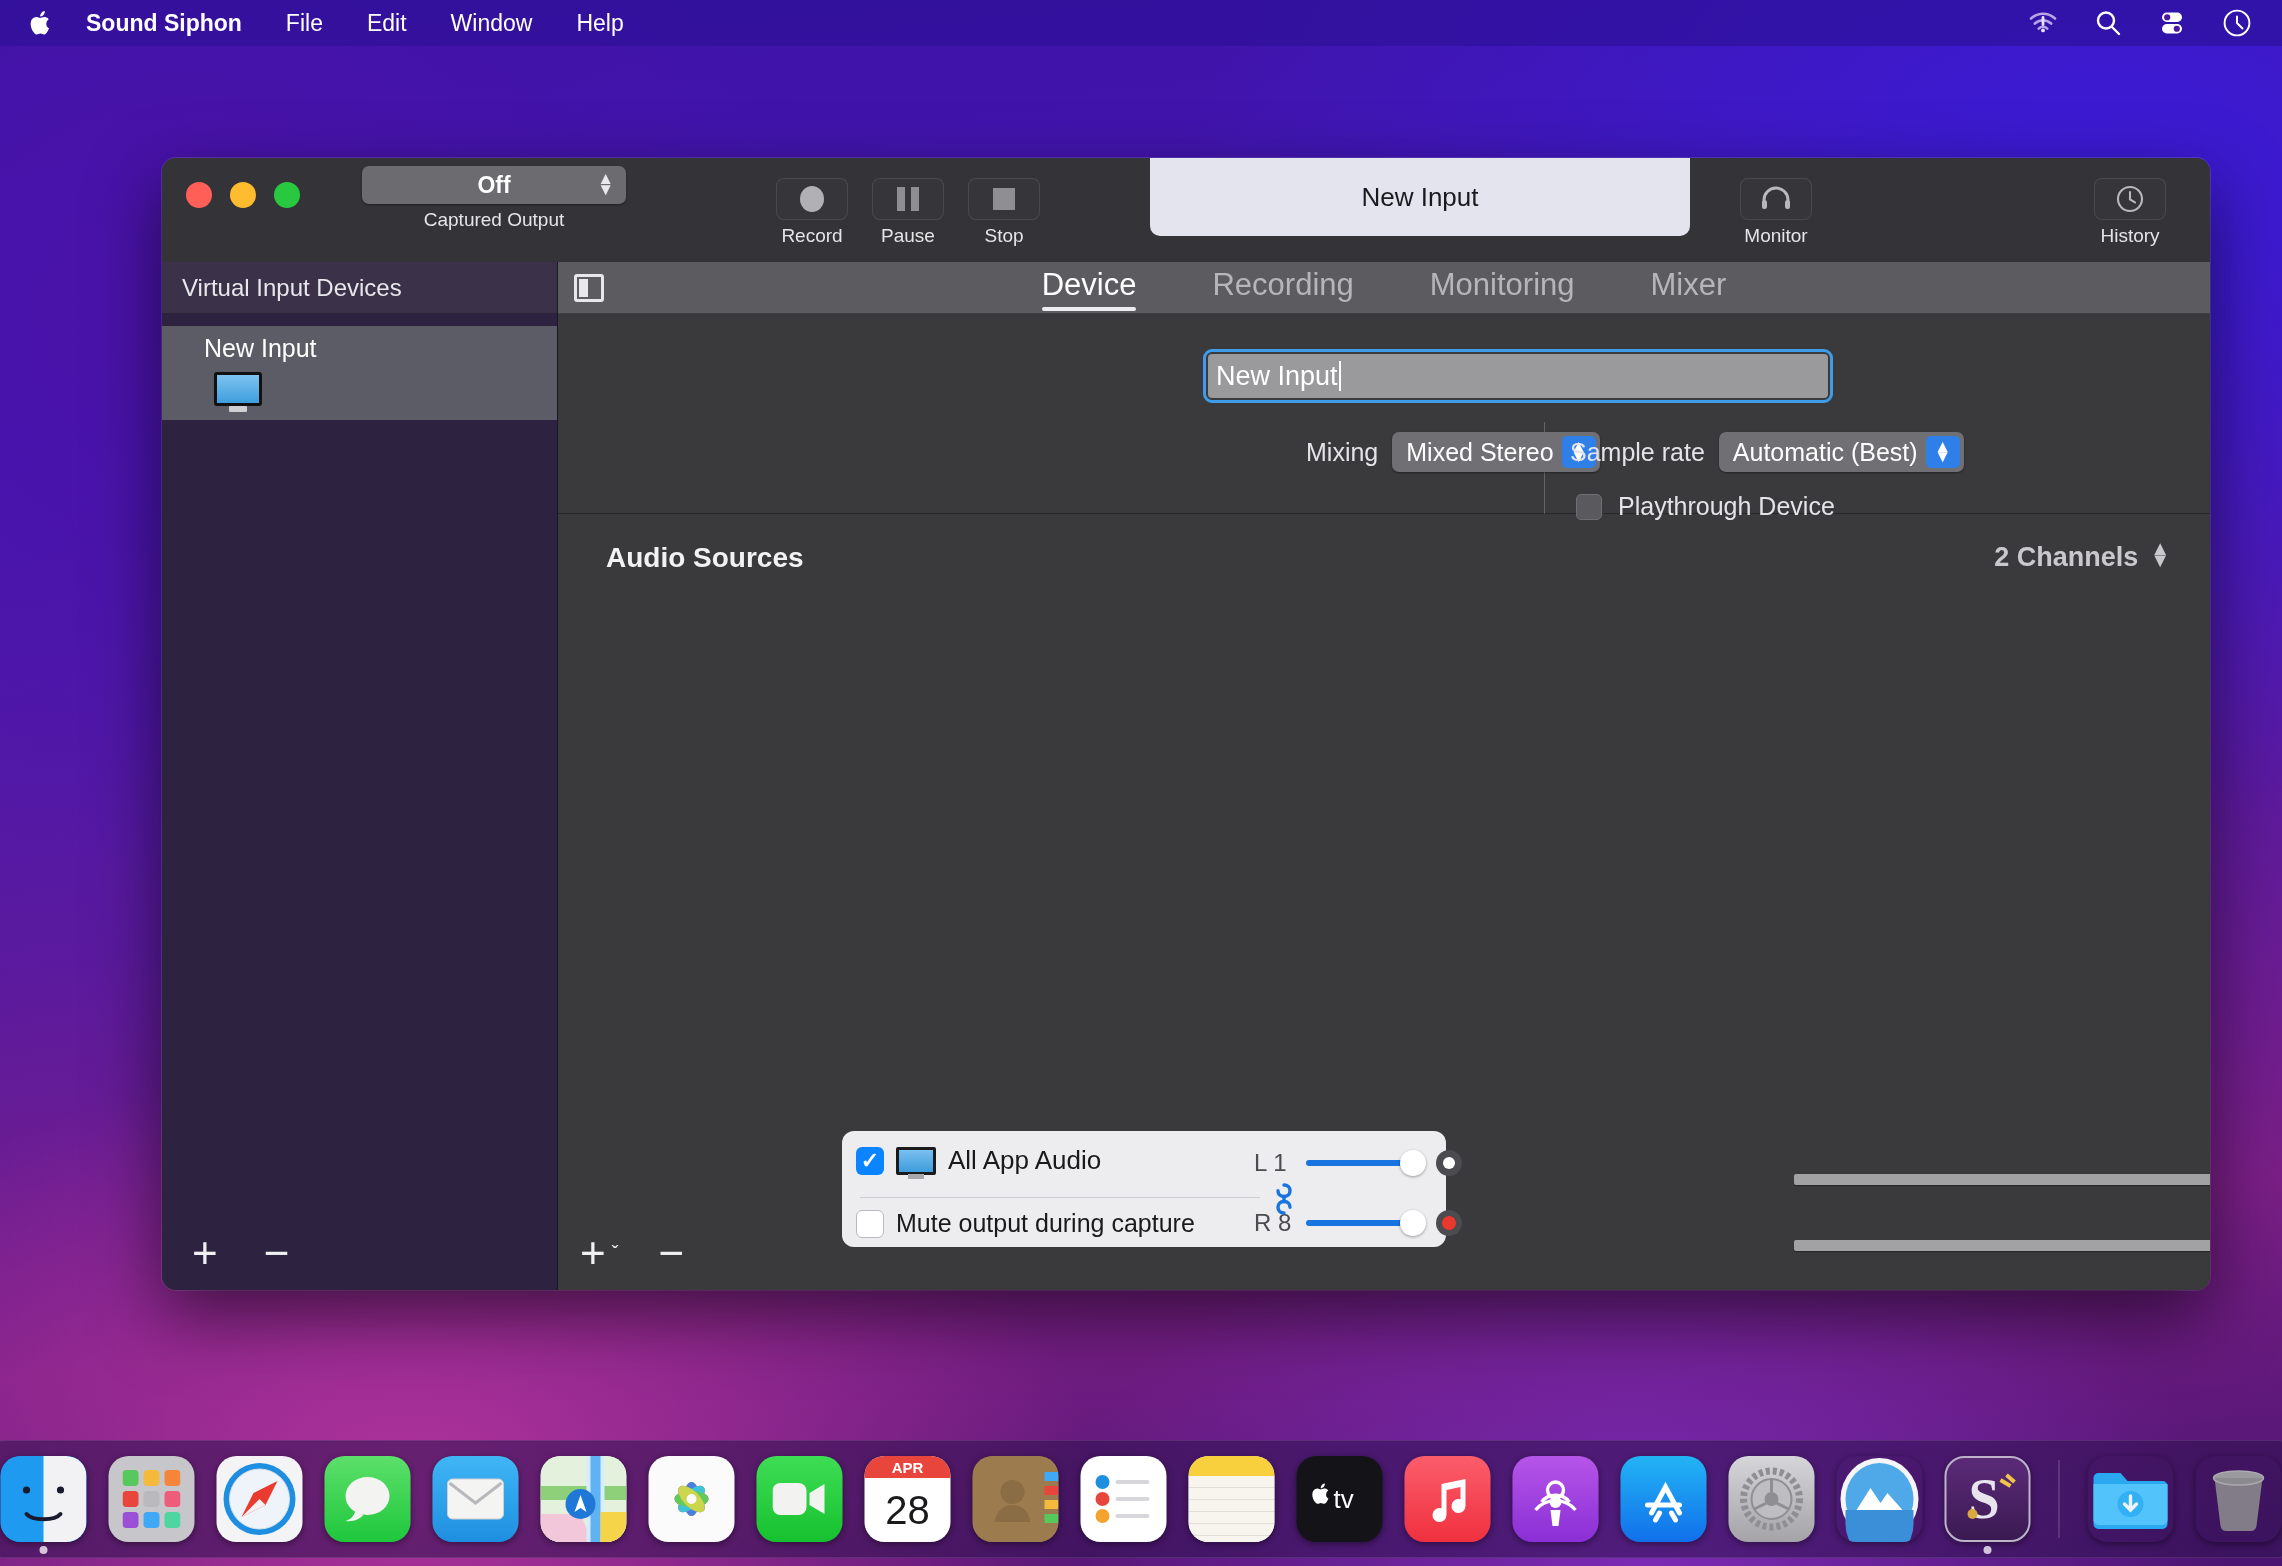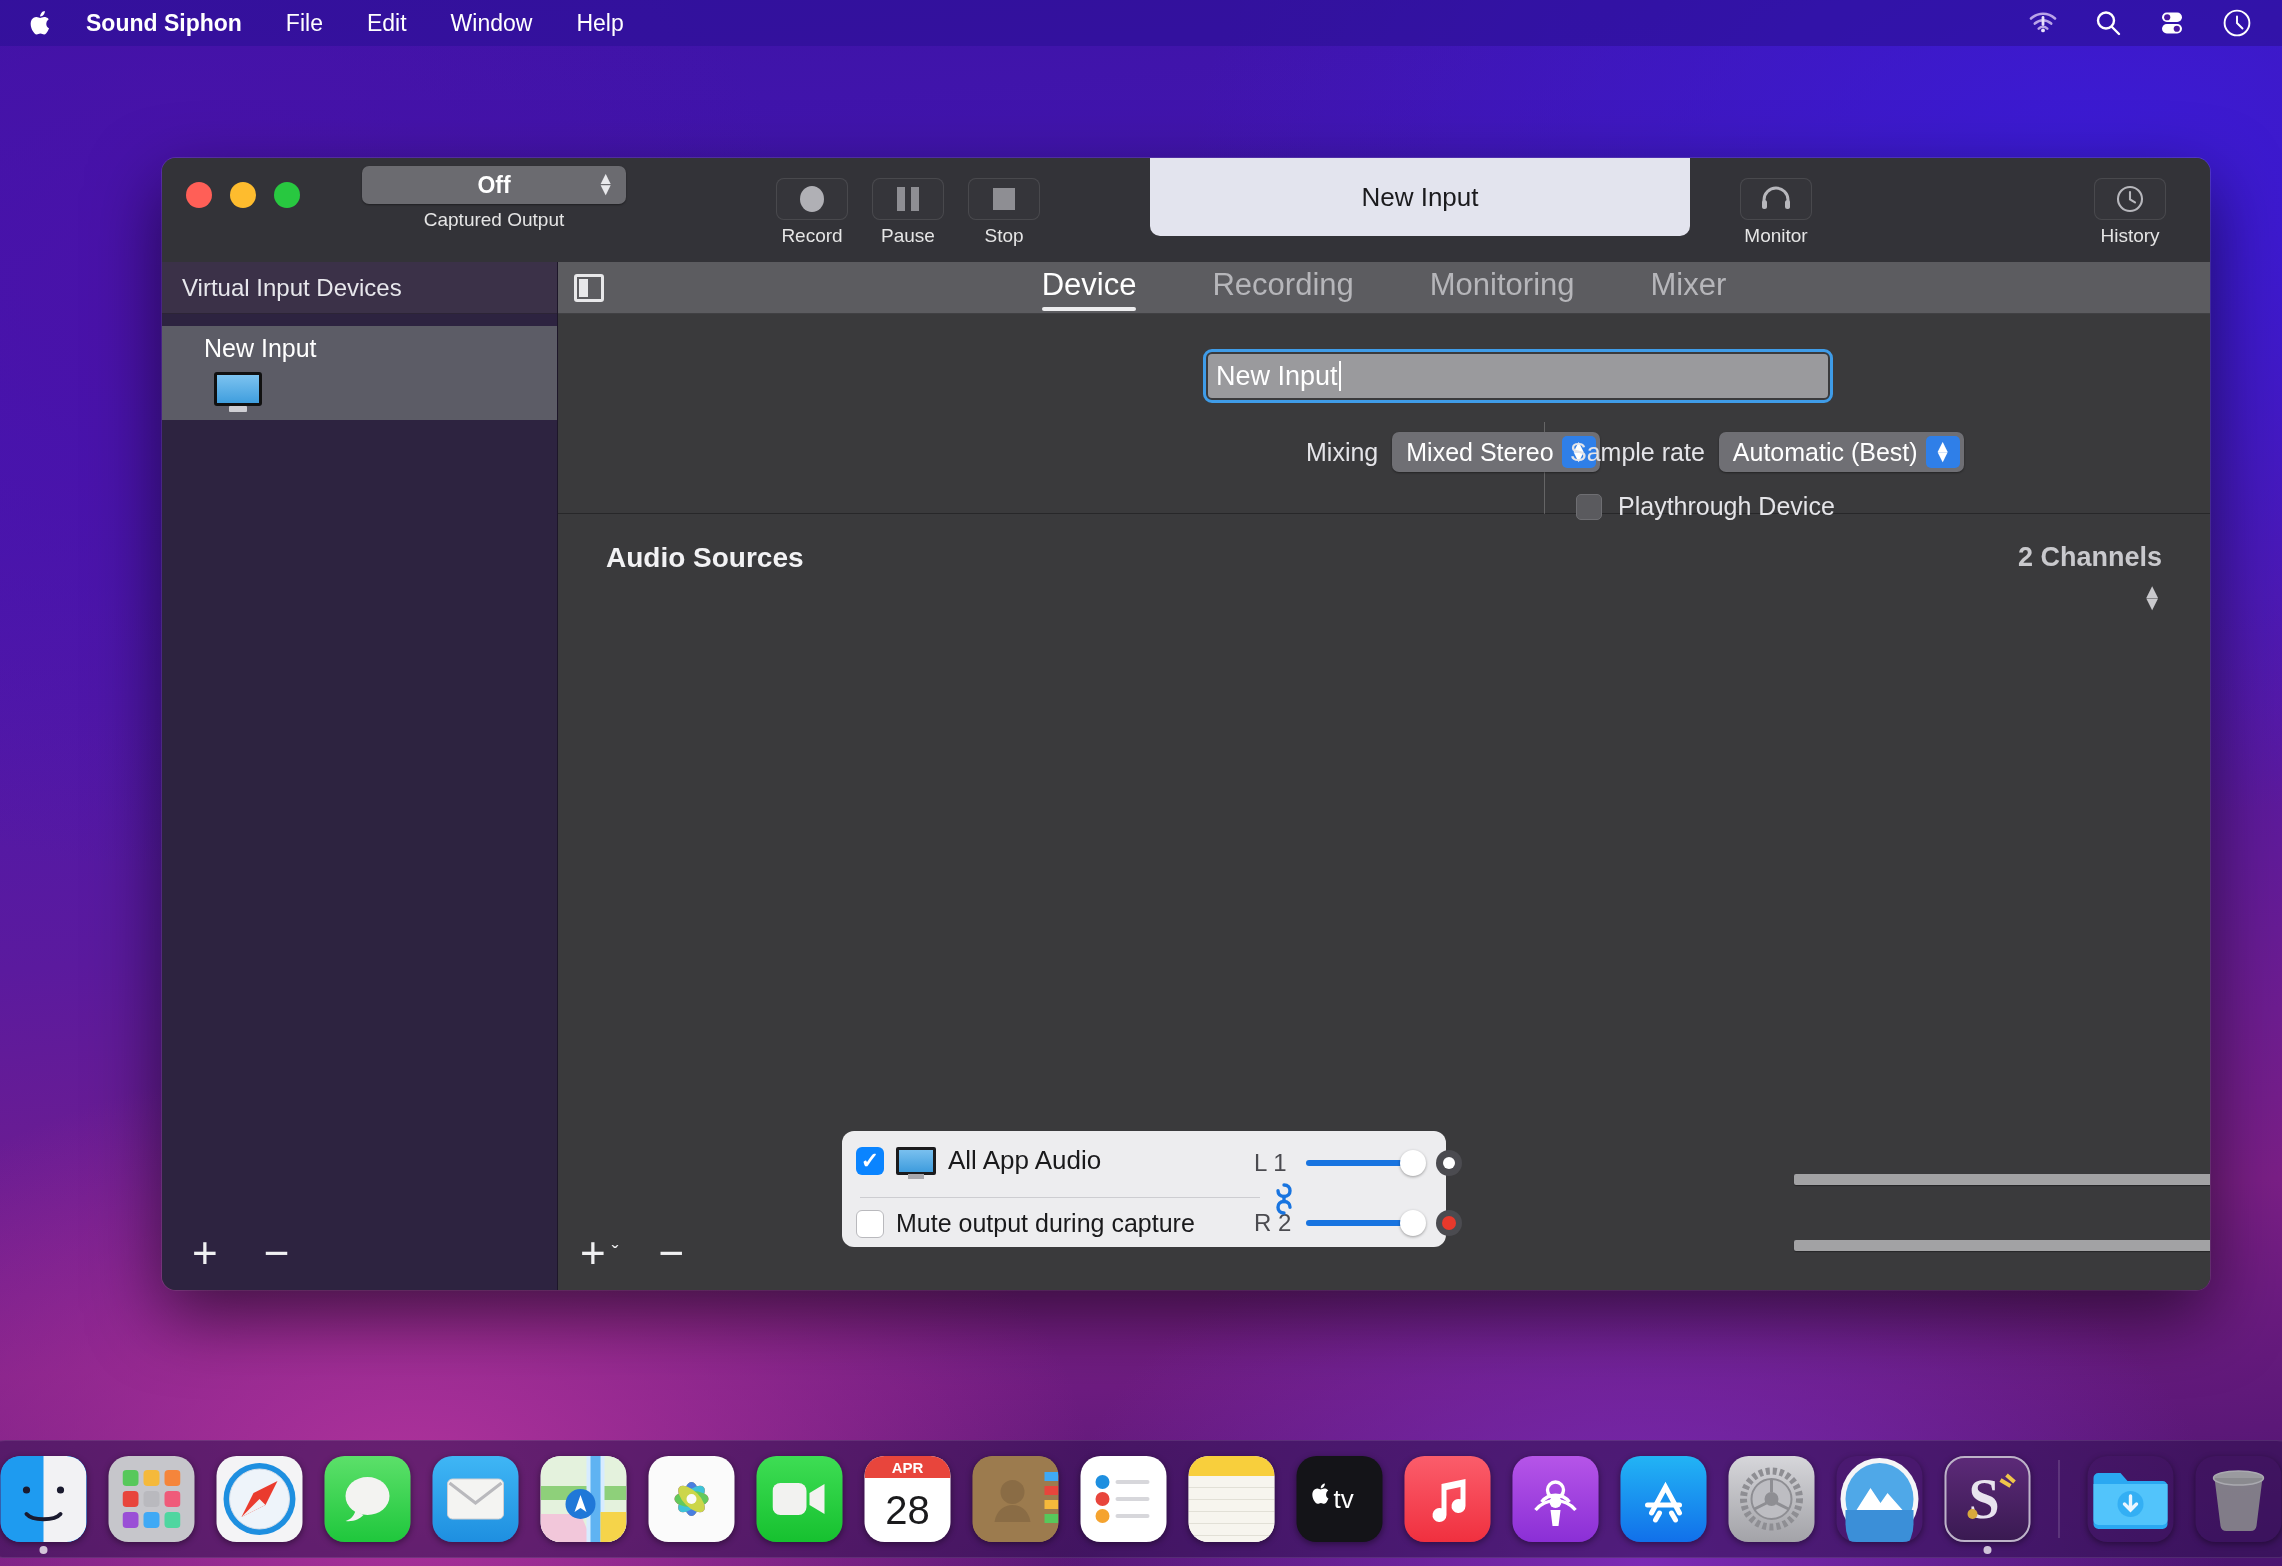--- a/index.html
+++ b/index.html
@@ -237,23 +237,23 @@
     background: #5a5a5e; border: 1px solid #6e6e72;
   }
 
   
   #sources-area { flex: 1; position: relative; }
   #sources-header {
     position: absolute; left: 48px; top: 28px;
     color: #f2f2f4; font-size: 28px; font-weight: bold;
   }
   #channels-popup {
-    position: absolute; right: 48px; top: 28px;
-    display: flex; align-items: flex-end; gap: 12px;
-    color: #c9c9cd; font-size: 27px; font-weight: bold; flex-direction: column;
+    position: absolute; right: 40px; top: 28px;
+    display: flex; align-items: flex-start; gap: 12px;
+    color: #c9c9cd; font-size: 27px; font-weight: bold;
   }
   #channels-popup .chev {
     display: flex; flex-direction: column; line-height: 0.6; font-size: 20px; color: #c9c9cd;
   }
 
   
   .cable {
     position: absolute; height: 11px; background: #a2a2a4; border-radius: 2px;
     box-shadow: 0 1px 1px rgba(0,0,0,0.35);
   }
@@ -580,21 +580,21 @@
             <span class="slider">
               <span class="track"></span>
               <span class="knob"></span>
             </span>
             <span class="jack dark">
                 <i></i>
               </span>
           </div>
 
           <div class="chan-row" id="src-chan-R">
-            <span class="chan-label">R 2</span>
+            <span class="chan-label">R 8</span>
             <span class="slider">
               <span class="track"></span>
               <span class="knob"></span>
             </span>
             <span class="jack red">
                 <i></i>
               </span>
           </div>
 
           <div id="src-link">

